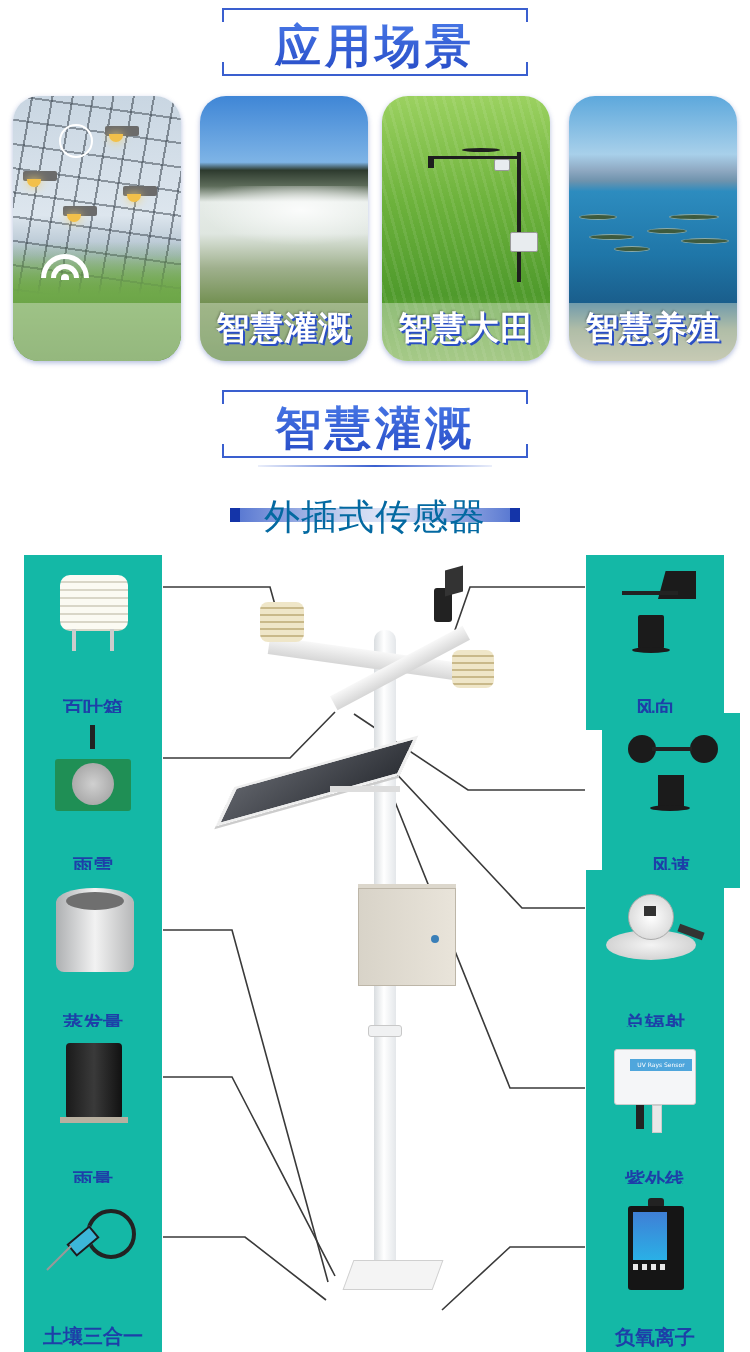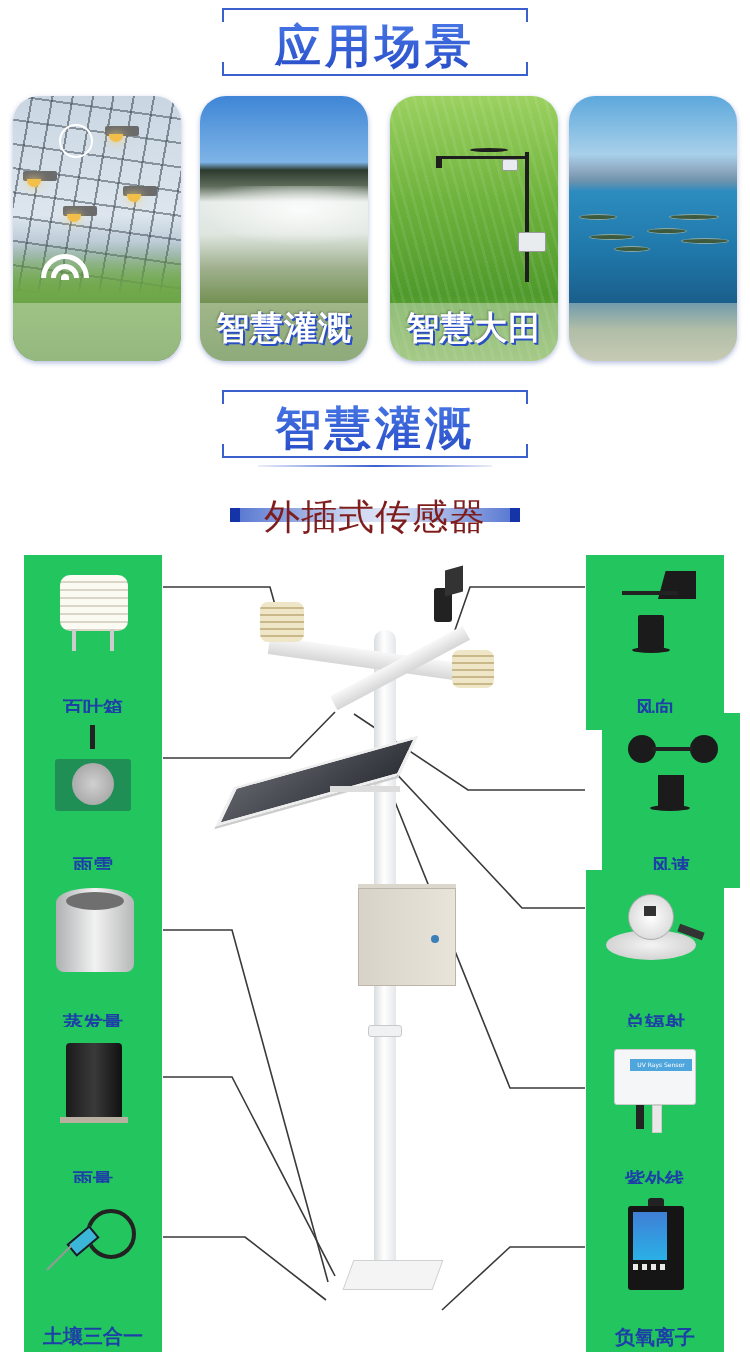--- a/index.html
+++ b/index.html
@@ -43,24 +43,24 @@
   .lamp { position: absolute; width: 34px; height: 10px; background: #6b6b6b; border-radius: 2px; }
   .lamp::after { content: ""; position: absolute; left: 4px; top: 8px; width: 14px; height: 8px; border-radius: 0 0 8px 8px; background: #f2c04a; box-shadow: 0 0 10px #f5d36e; }
   .pole-mini { position: absolute; background: #1e1e1e; }
   .box-mini { position: absolute; background: #e8ecef; border: 1px solid #999; border-radius: 2px; }
   .cage { position: absolute; height: 6px; border-radius: 50%; background: #3d5a3e; border: 1px solid #8aa; }
 
   
   .sub-bar-l { position: absolute; left: 230px; top: 508px; width: 10px; height: 14px; background: #1434a8; }
   .sub-bar-r { position: absolute; left: 510px; top: 508px; width: 10px; height: 14px; background: #1434a8; }
   .sub-grad { position: absolute; left: 240px; top: 508px; width: 270px; height: 14px; background: linear-gradient(90deg, #5b7ad2 0%, #c9d4f0 40%, #dfe6f7 55%, #5b7ad2 100%); }
-  .subheading { position: absolute; left: 230px; right: 220px; top: 493px; width: 290px; text-align: center; font-size: 36px; color: #7f1d1d; letter-spacing: 1px; }
-
-  
-  .prod { position: absolute; width: 138px; height: 175px; background: #22c55e; }
+  .subheading { position: absolute; left: 230px; right: 220px; top: 493px; width: 290px; text-align: center; font-size: 36px; color: #0369a1; letter-spacing: 1px; }
+
+  
+  .prod { position: absolute; width: 138px; height: 175px; background: #14b8a6; }
   .prod .ptxt { position: absolute; left: 0; right: 0; bottom: 8px; text-align: center; font-size: 20px; font-weight: bold; color: #1d3fa8; }
   .prod .pimg { position: absolute; left: 0; right: 0; top: 8px; height: 104px; }
 
   
   svg.leaders { position: absolute; left: 0; top: 0; width: 750px; height: 1352px; pointer-events: none; }
 </style>
 </head>
 <body>
 
 <div class="title-frame" style="top:8px;">
@@ -90,21 +90,21 @@
 </div>
 
 <div class="scene" id="scene-1" style="left:200px;">
   <div class="pic">
     <div style="position:absolute;left:0;top:90px;width:168px;height:60px;background:radial-gradient(ellipse at 60% 40%, rgba(255,255,255,0.85), rgba(255,255,255,0) 70%);"></div>
   </div>
   <div class="label-band"></div>
   <div class="label">智慧灌溉</div>
 </div>
 
-<div class="scene" id="scene-2" style="left:390px;">
+<div class="scene" id="scene-2" style="left:382px;">
   <div class="pic">
     <div class="pole-mini" style="left:135px;top:56px;width:4px;height:130px;"></div>
     <div class="pole-mini" style="left:48px;top:60px;width:90px;height:3px;"></div>
     <div class="pole-mini" style="left:80px;top:52px;width:38px;height:4px;border-radius:50%;"></div>
     <div class="pole-mini" style="left:46px;top:60px;width:6px;height:12px;"></div>
     <div class="box-mini" style="left:112px;top:63px;width:16px;height:12px;"></div>
     <div class="box-mini" style="left:128px;top:136px;width:28px;height:20px;"></div>
   </div>
   <div class="label-band"></div>
   <div class="label">智慧大田</div>
@@ -113,20 +113,21 @@
 <div class="scene" id="scene-3" style="left:569px;">
   <div class="pic">
     <div class="cage" style="left:20px;top:138px;width:45px;"></div>
     <div class="cage" style="left:45px;top:150px;width:36px;"></div>
     <div class="cage" style="left:78px;top:132px;width:40px;"></div>
     <div class="cage" style="left:112px;top:142px;width:48px;"></div>
     <div class="cage" style="left:10px;top:118px;width:38px;"></div>
     <div class="cage" style="left:100px;top:118px;width:50px;"></div>
   </div>
   <div class="label-band"></div>
+  <div class="label">智慧养殖</div>
 </div>
 
 <div class="title-frame" style="top:390px;">
   <div class="tline"></div>
     <div class="bline"></div>
   <div class="lt"></div>
     <div class="lb"></div>
     <div class="rt"></div>
     <div class="rb"></div>
   <div class="ttext">智慧灌溉</div>

